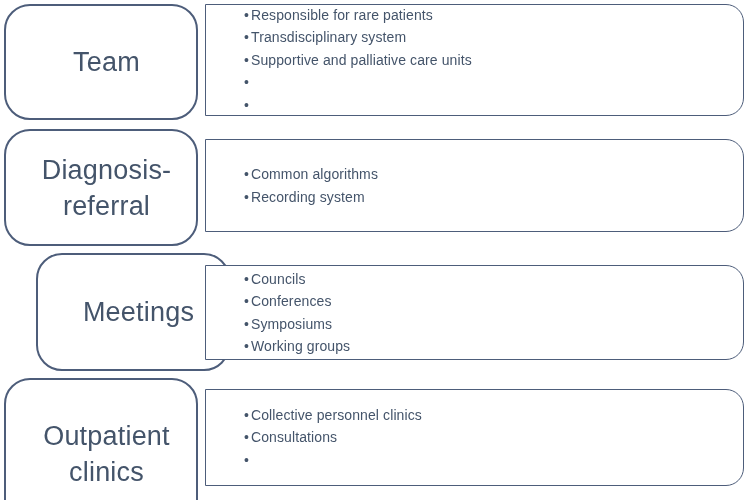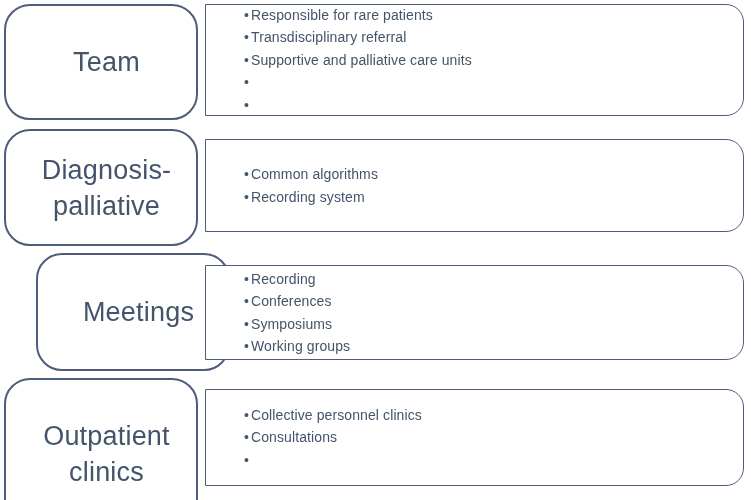--- a/index.html
+++ b/index.html
@@ -80,56 +80,56 @@
   <div class="header-box" id="hb1">
     <span class="header-title">Team</span>
   </div>
   <div class="content-box" id="cb1">
     <div class="bullet-item">
       <span class="bullet-dot">•</span>
       <span>Responsible for rare patients</span>
     </div>
     <div class="bullet-item">
       <span class="bullet-dot">•</span>
-      <span>Transdisciplinary referral</span>
+      <span>Transdisciplinary system</span>
     </div>
     <div class="bullet-item">
       <span class="bullet-dot">•</span>
       <span>Supportive and palliative care units</span>
     </div>
     <div class="bullet-item">
       <span class="bullet-dot">•</span>
     </div>
     <div class="bullet-item">
       <span class="bullet-dot">•</span>
     </div>
   </div>
 
   <div class="header-box" id="hb2">
     <span class="header-title">Diagnosis-
-palliative</span>
+referral</span>
   </div>
   <div class="content-box" id="cb2">
     <div class="bullet-item">
       <span class="bullet-dot">•</span>
       <span>Common algorithms</span>
     </div>
     <div class="bullet-item">
       <span class="bullet-dot">•</span>
       <span>Recording system</span>
     </div>
   </div>
 
   <div class="header-box" id="hb3">
     <span class="header-title">Meetings</span>
   </div>
   <div class="content-box" id="cb3">
     <div class="bullet-item">
       <span class="bullet-dot">•</span>
-      <span>Recording</span>
+      <span>Councils</span>
     </div>
     <div class="bullet-item">
       <span class="bullet-dot">•</span>
       <span>Conferences</span>
     </div>
     <div class="bullet-item">
       <span class="bullet-dot">•</span>
       <span>Symposiums</span>
     </div>
     <div class="bullet-item">

